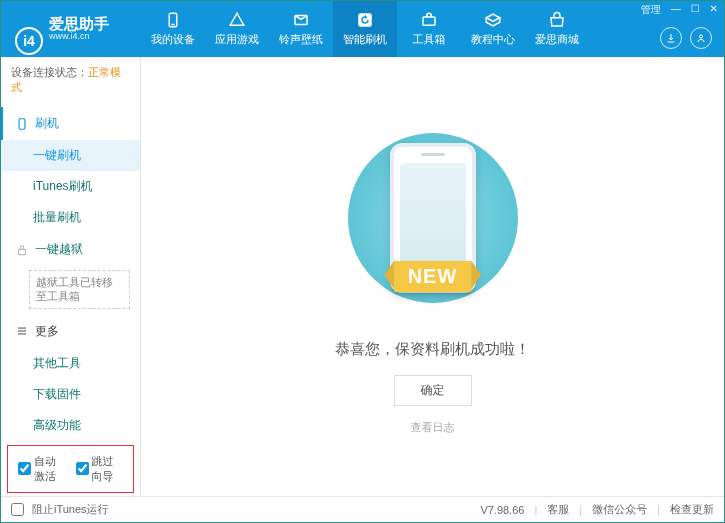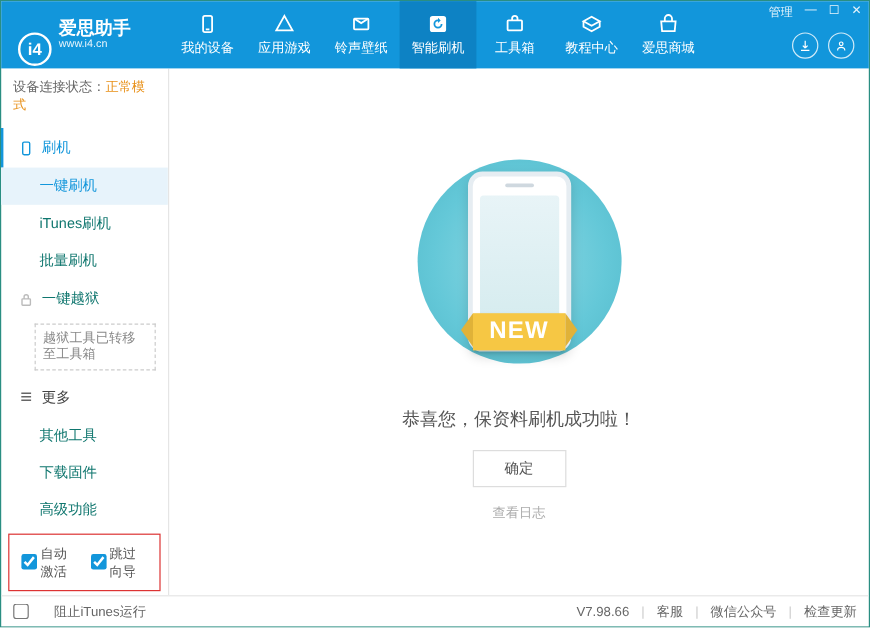--- a/index.html
+++ b/index.html
@@ -198,21 +198,21 @@
         <div class="ribbon">NEW</div>
       </div>
       <div class="success-msg">恭喜您，保资料刷机成功啦！</div>
       <button class="confirm-btn">确定</button>
       <div class="view-log">查看日志</div>
     </div>
   </div>
 
   <div class="footer">
     <div class="footer-left">
-      <label style="display:flex;align-items:center;gap:21px;cursor:pointer;">
+      <label style="display:flex;align-items:center;gap:8px;cursor:pointer;">
         <input type="checkbox" style="">
           <span>阻止iTunes运行</span>
       </label>
     </div>
     <div class="footer-right">
       <span>V7.98.66</span>
       <span class="foot-sep">|</span>
       <span>客服</span>
       <span class="foot-sep">|</span>
       <span>微信公众号</span>

